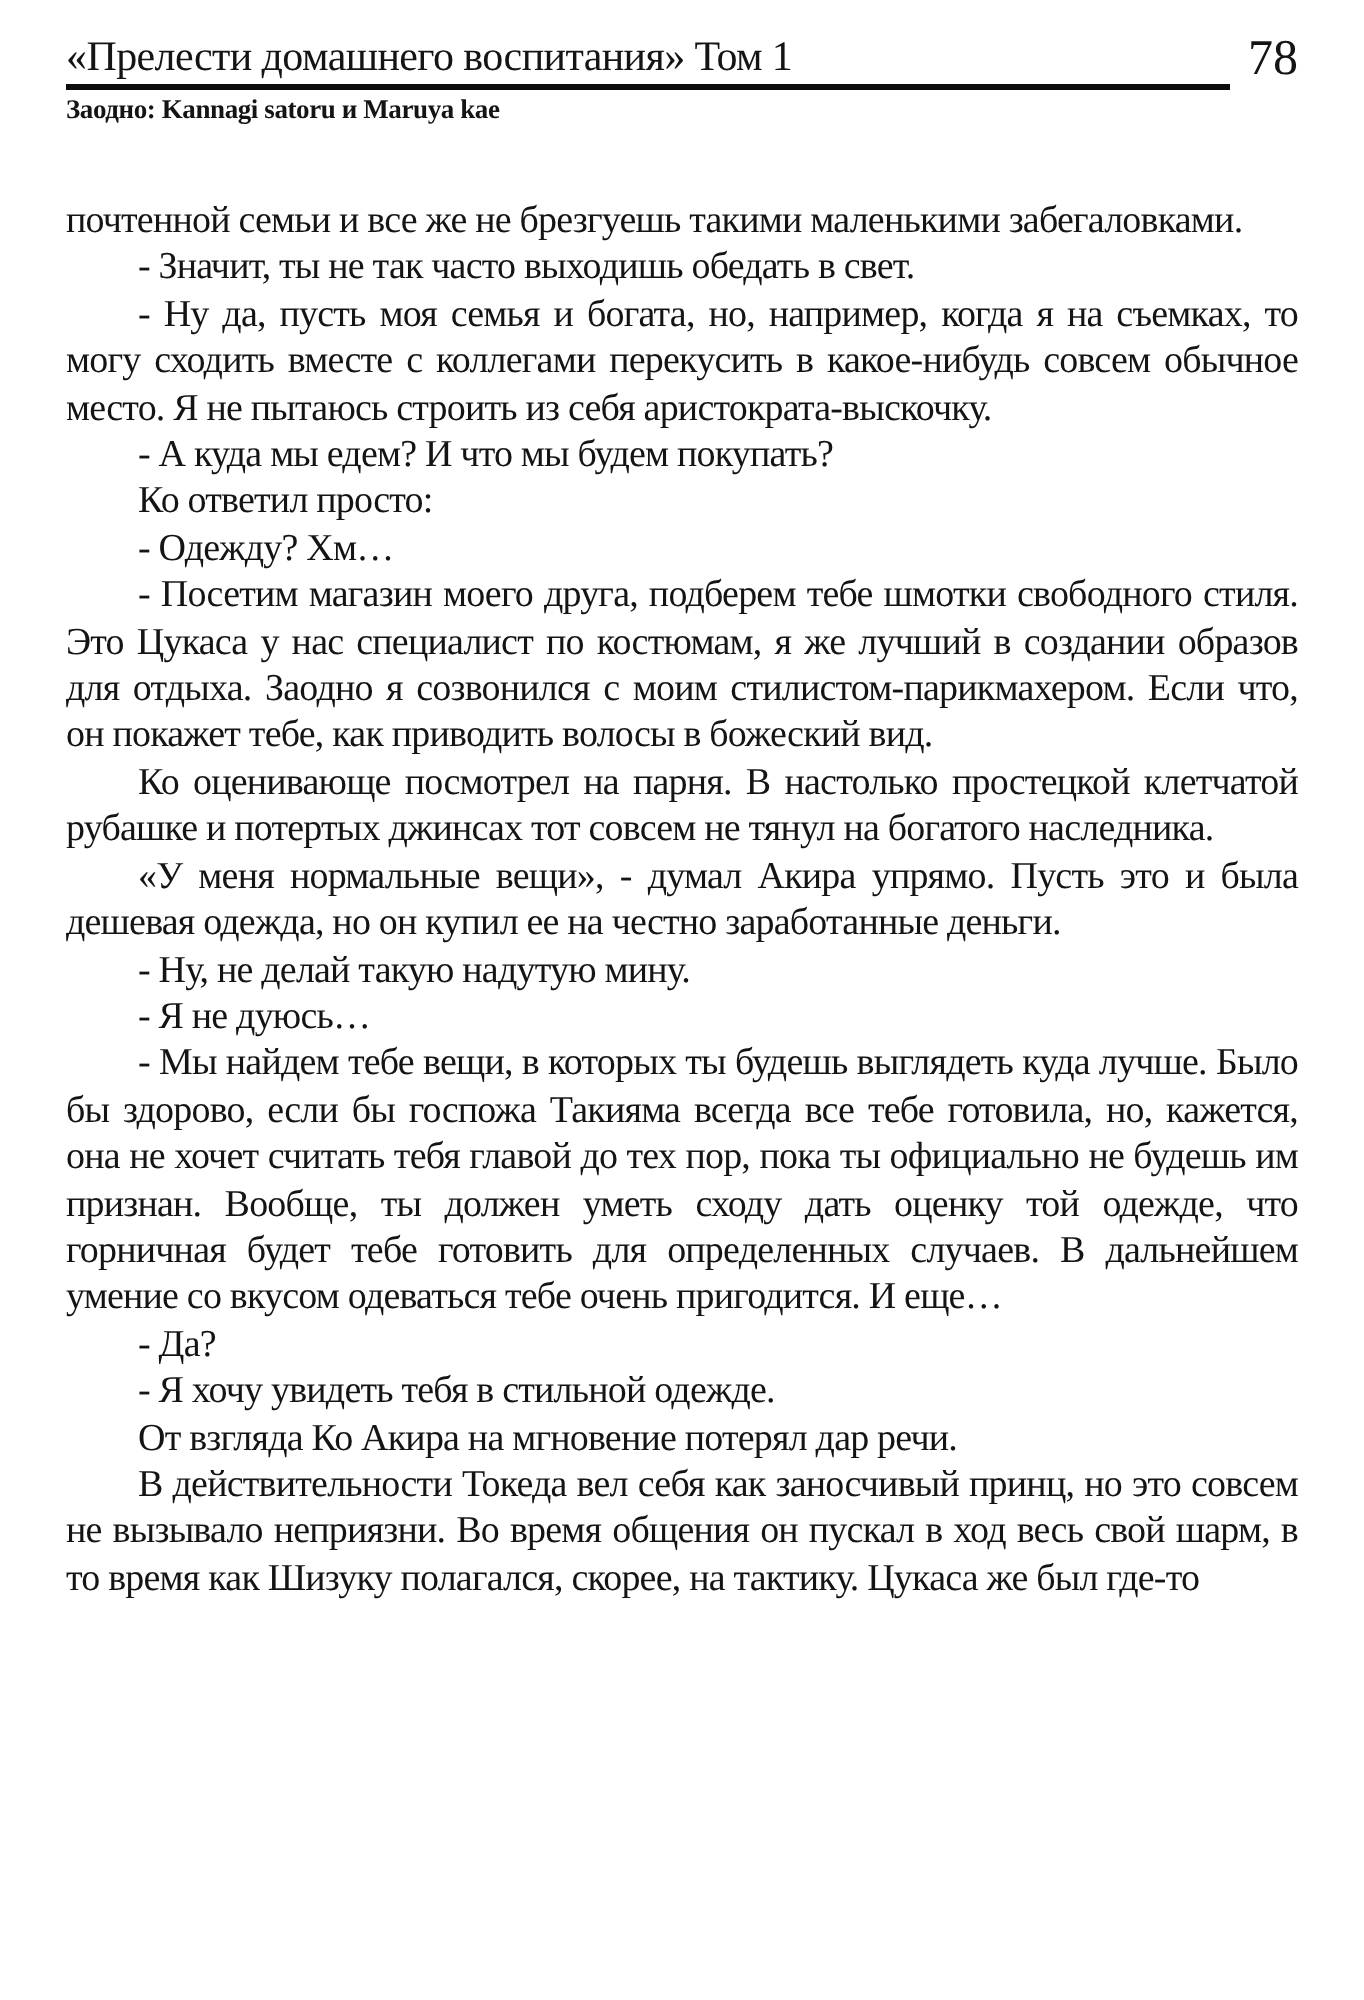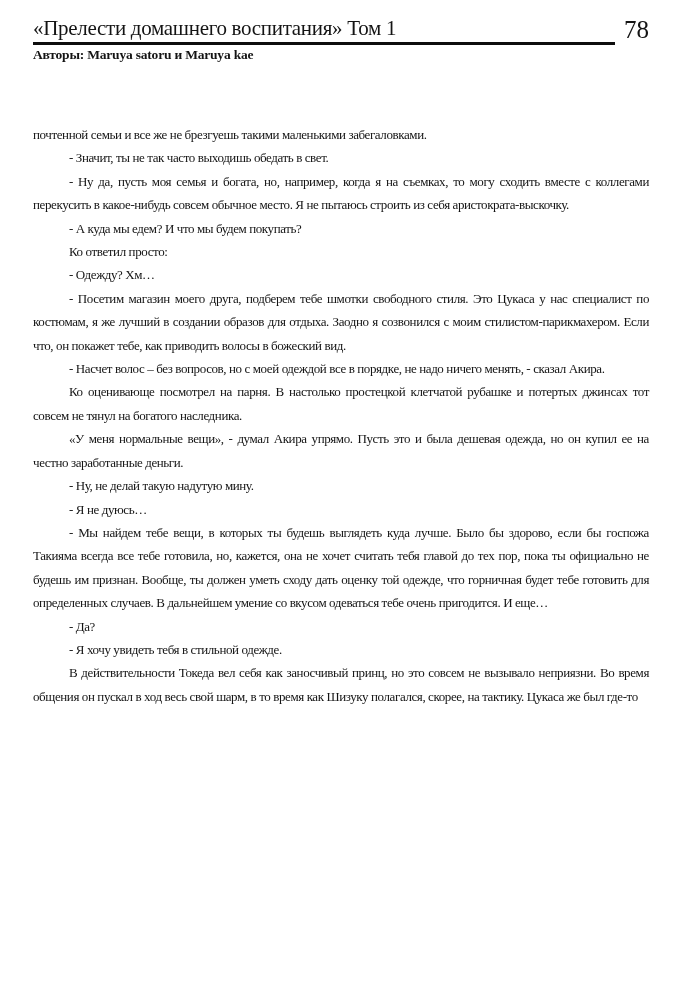--- a/index.html
+++ b/index.html
@@ -39,22 +39,22 @@
     white-space: nowrap;
   }
   .authors {
     font-size: 13.5px;
     font-weight: 700;
     letter-spacing: -0.2px;
     margin-top: 2px;
   }
   
   .content {
-    margin-top: 60px;
-    font-size: 13px;
+    margin-top: 36px;
+    font-size: 19px;
     line-height: 23.4px;
     letter-spacing: -0.4px;
     text-align: justify;
   }
   .content p {
     text-indent: 36px;
   }
   .content p.no-indent {
     text-indent: 0;
   }
@@ -64,35 +64,35 @@
 
 <div class="page">
 
   <div class="header">
     <div class="header-row">
       <div class="title-cell">
         <span class="book-title">«Прелести домашнего воспитания» Том 1</span>
       </div>
       <div class="page-number">78</div>
     </div>
-    <div class="authors">Авторы: Maruya satoru и Maruya kae</div>
+    <div class="authors">Заодно: Kannagi satoru и Maruya kae</div>
   </div>
 
   <div class="content">
     <p class="no-indent">почтенной семьи и все же не брезгуешь такими маленькими забегаловками.</p>
     <p>- Значит, ты не так часто выходишь обедать в свет.</p>
     <p>- Ну да, пусть моя семья и богата, но, например, когда я на съемках, то могу сходить вместе с коллегами перекусить в какое-нибудь совсем обычное место. Я не пытаюсь строить из себя аристократа-выскочку.</p>
     <p>- А куда мы едем? И что мы будем покупать?</p>
     <p>Ко ответил просто:</p>
     <p>- Одежду? Хм…</p>
     <p>- Посетим магазин моего друга, подберем тебе шмотки свободного стиля. Это Цукаса у нас специалист по костюмам, я же лучший в создании образов для отдыха. Заодно я созвонился с моим стилистом-парикмахером. Если что, он покажет тебе, как приводить волосы в божеский вид.</p>
-    <p>- Насчет волос – без вопросов, но с моей одеждой все в порядке, не надо ничего менять, - сказал Акира.</p>
     <p>Ко оценивающе посмотрел на парня. В настолько простецкой клетчатой рубашке и потертых джинсах тот совсем не тянул на богатого наследника.</p>
     <p>«У меня нормальные вещи», - думал Акира упрямо. Пусть это и была дешевая одежда, но он купил ее на честно заработанные деньги.</p>
     <p>- Ну, не делай такую надутую мину.</p>
     <p>- Я не дуюсь…</p>
     <p>- Мы найдем тебе вещи, в которых ты будешь выглядеть куда лучше. Было бы здорово, если бы госпожа Такияма всегда все тебе готовила, но, кажется, она не хочет считать тебя главой до тех пор, пока ты официально не будешь им признан. Вообще, ты должен уметь сходу дать оценку той одежде, что горничная будет тебе готовить для определенных случаев. В дальнейшем умение со вкусом одеваться тебе очень пригодится. И еще…</p>
     <p>- Да?</p>
     <p>- Я хочу увидеть тебя в стильной одежде.</p>
+    <p>От взгляда Ко Акира на мгновение потерял дар речи.</p>
     <p>В действительности Токеда вел себя как заносчивый принц, но это совсем не вызывало неприязни. Во время общения он пускал в ход весь свой шарм, в то время как Шизуку полагался, скорее, на тактику. Цукаса же был где-то</p>
   </div>
 
 </div>
 
 </body></html>

